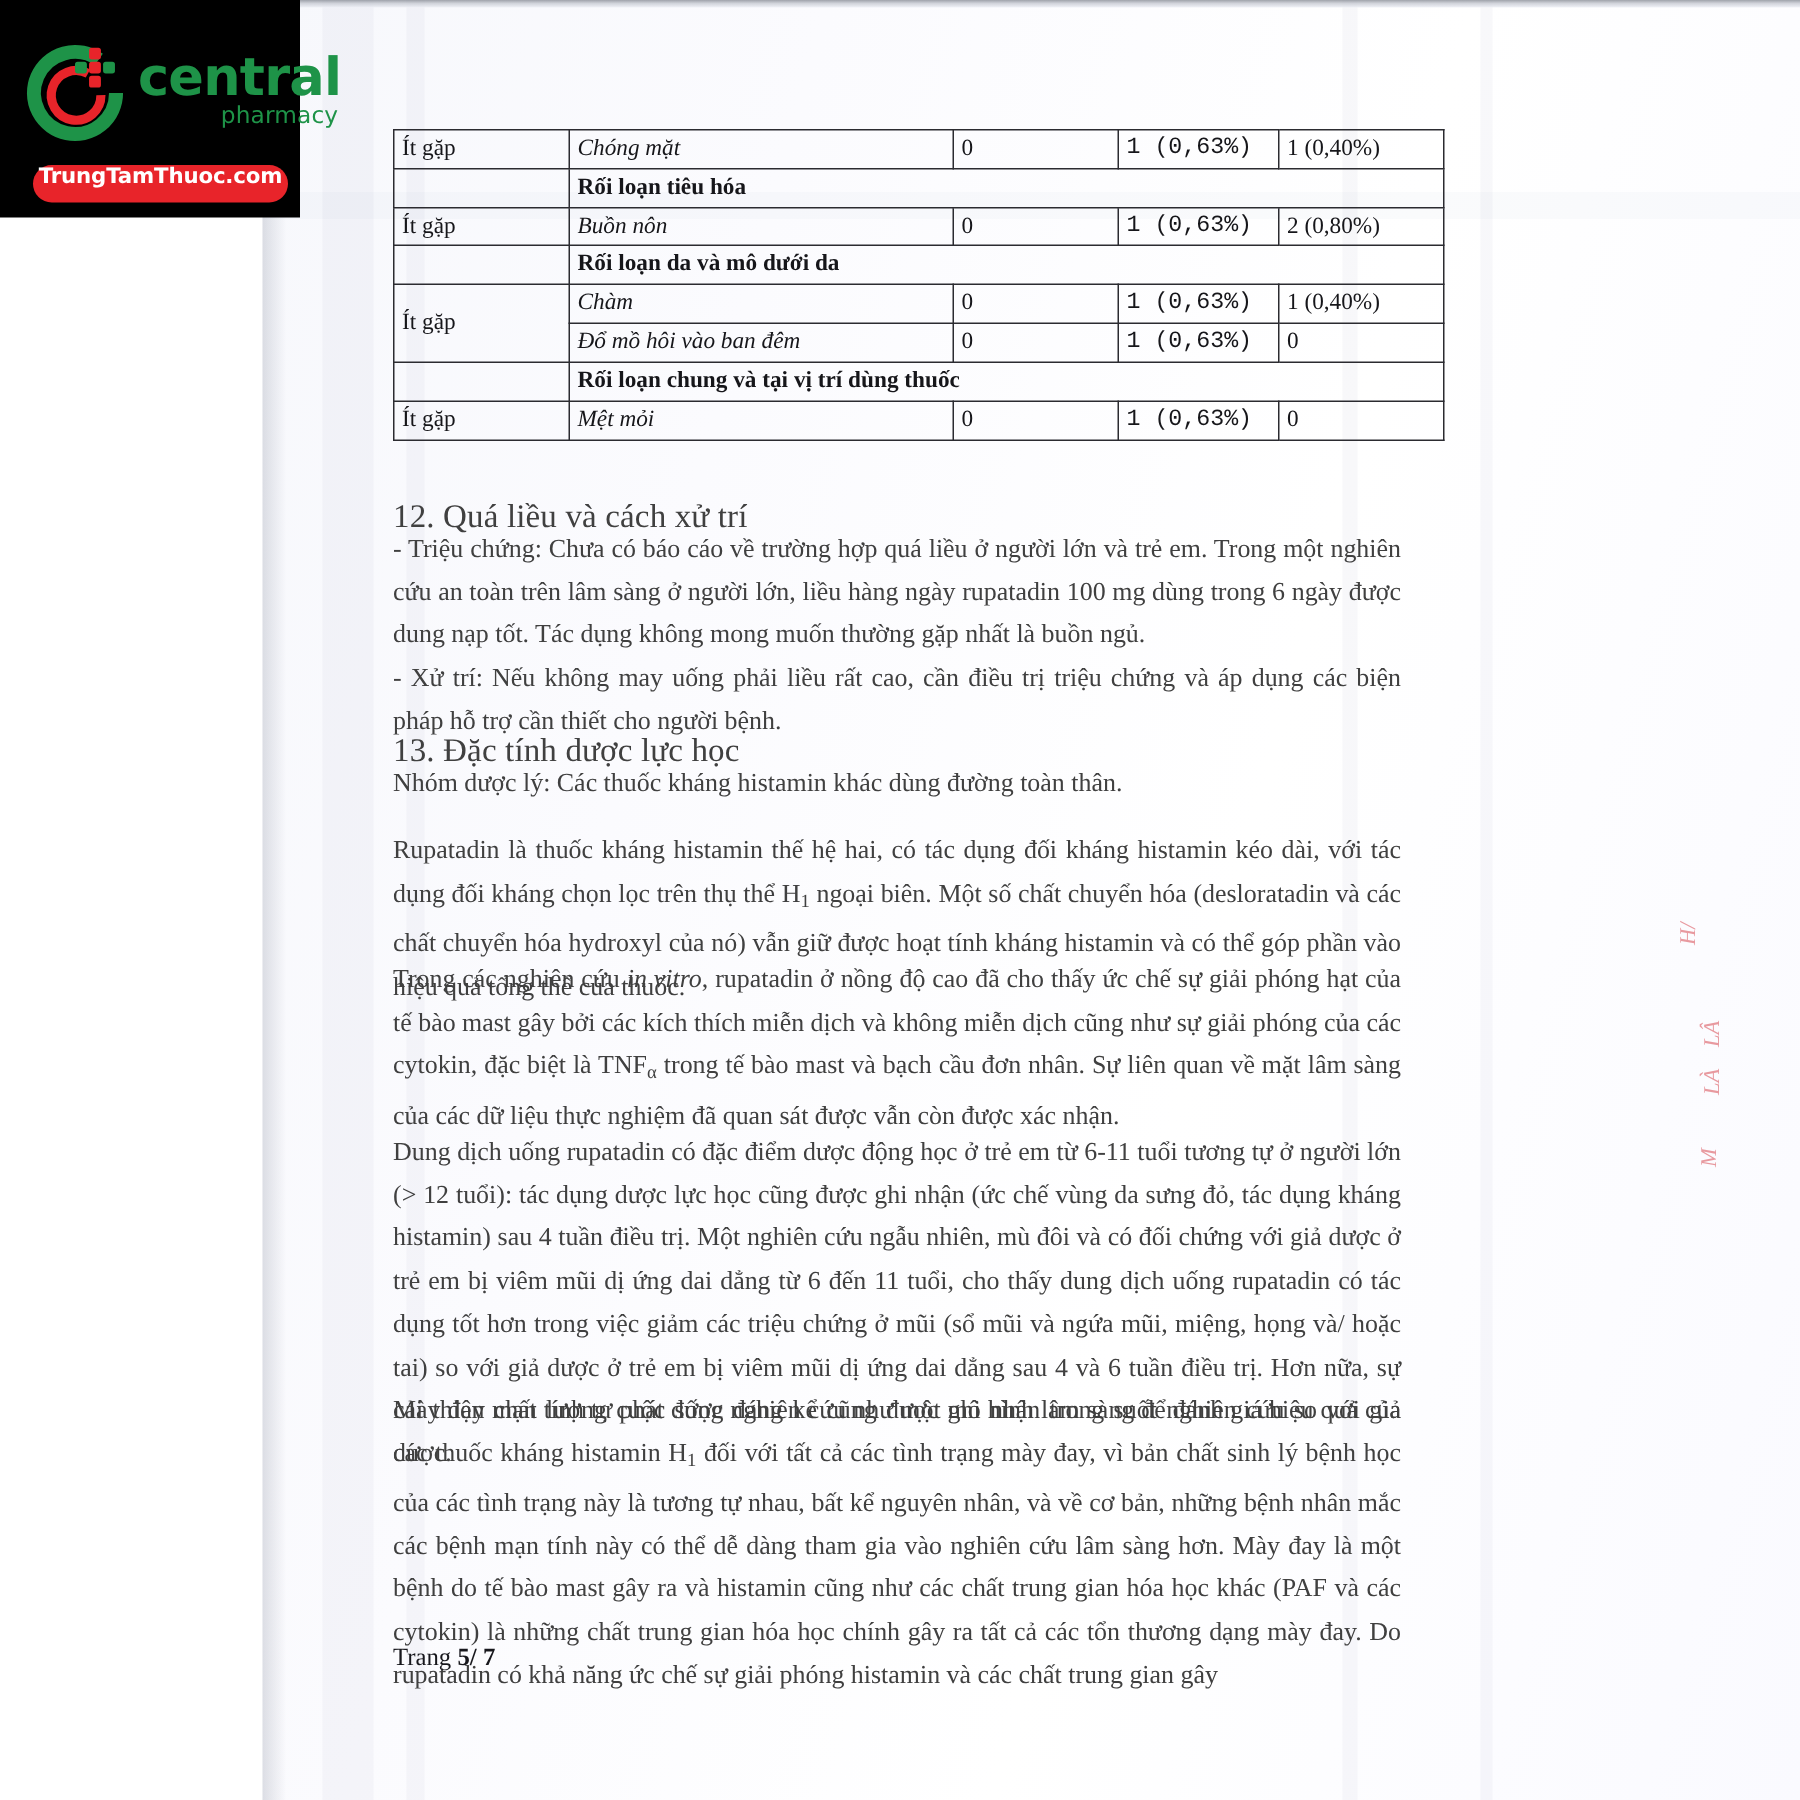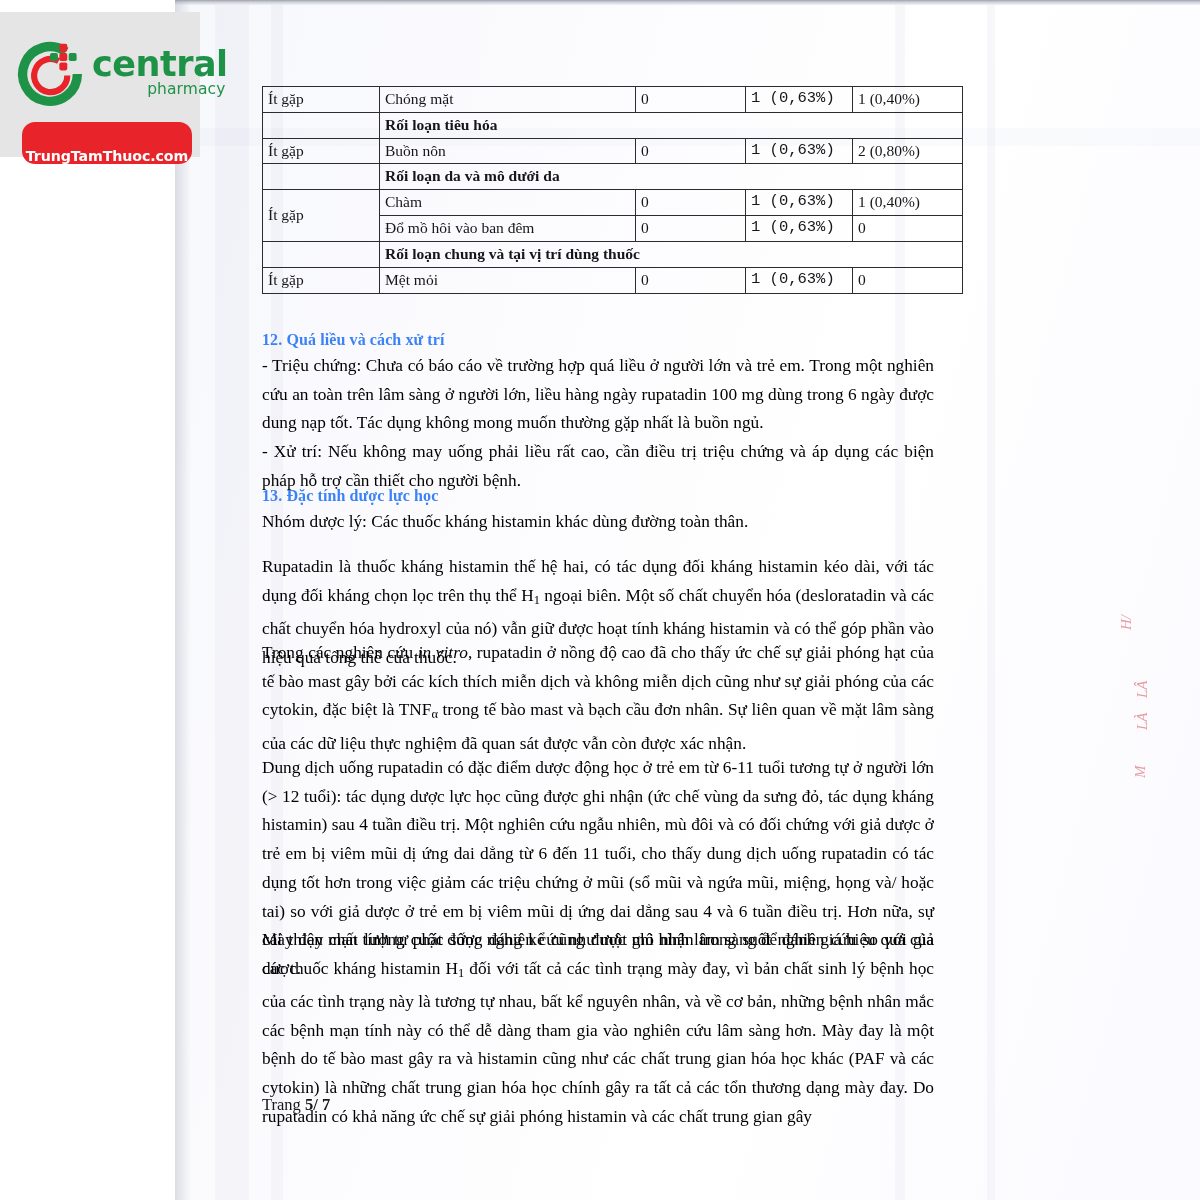--- a/index.html
+++ b/index.html
@@ -43,24 +43,24 @@
   }
   .scan-streak {
     position: absolute;
     background: rgba(120,130,160,.055);
   }
 
   
   #brand {
     position: absolute;
     left: 0px;
-    top: 12px;
+    top: 0px;
     width: 200px;
     height: 145px;
-    background: #e5e5e5;
+    background: #000000;
     z-index: 6;
   }
   #brand-logo-row {
     position: absolute;
     left: 14px;
     top: 26px;
     display: flex;
     align-items: center;
   }
   #brand-mark {
@@ -89,25 +89,25 @@
     line-height: 17px;
     text-align: right;
     letter-spacing: .1px;
     padding-right: 2px;
   }
   #brand-pill {
     position: absolute;
     left: 22px;
     top: 110px;
     width: 170px;
-    height: 42px;
+    height: 25px;
     background: #e8242a;
     border-radius: 13px;
     display: flex;
-    align-items: flex-end;
+    align-items: flex-start;
     justify-content: center;
   }
   #brand-pill-text {
     font-family: "DejaVu Sans", sans-serif;
     font-weight: bold;
     font-size: 14.2px;
     color: #ffffff;
     letter-spacing: -0.1px;
   }
 
@@ -133,43 +133,43 @@
     color: #16161a;
   }
   #ae-table td {
     border: 1.4px solid #2b2b30;
     padding: 3px 5px 4px 5px;
     vertical-align: middle;
     line-height: 1.15;
     background: rgba(255,255,255,0);
   }
   td.c-freq  { width: 106px; }
-  td.c-term  { width: 245px; }
+  td.c-term  { width: 245px; font-style: italic; }
   td.c-v1    { width: 99px; }
   td.c-v2    { width: 96px; font-family: Liberation Mono, monospace; }
   td.c-v3    { width: 99px; }
   td.grouphdr {
     font-weight: bold;
     font-style: normal;
     font-family: "Liberation Serif", serif;
   }
 
   
   .sec-head {
     position: absolute;
-    font-weight: bold;
-    font-size: 16px;
-    color: #3b82f6;
+    font-weight: normal;
+    font-size: 22px;
+    color: #404040;
     letter-spacing: .1px;
   }
   .para {
     position: absolute;
     font-size: 17.3px;
     line-height: 28.7px;
-    color: #000000;
+    color: #404040;
     text-align: justify;
     text-justify: inter-word;
     width: 672px;
     left: 262px;
   }
   .para i { font-style: italic; margin-top: 24px; }
   .sub { font-size: .72em; vertical-align: -0.28em; }
 
   #footer-page {
     position: absolute;

